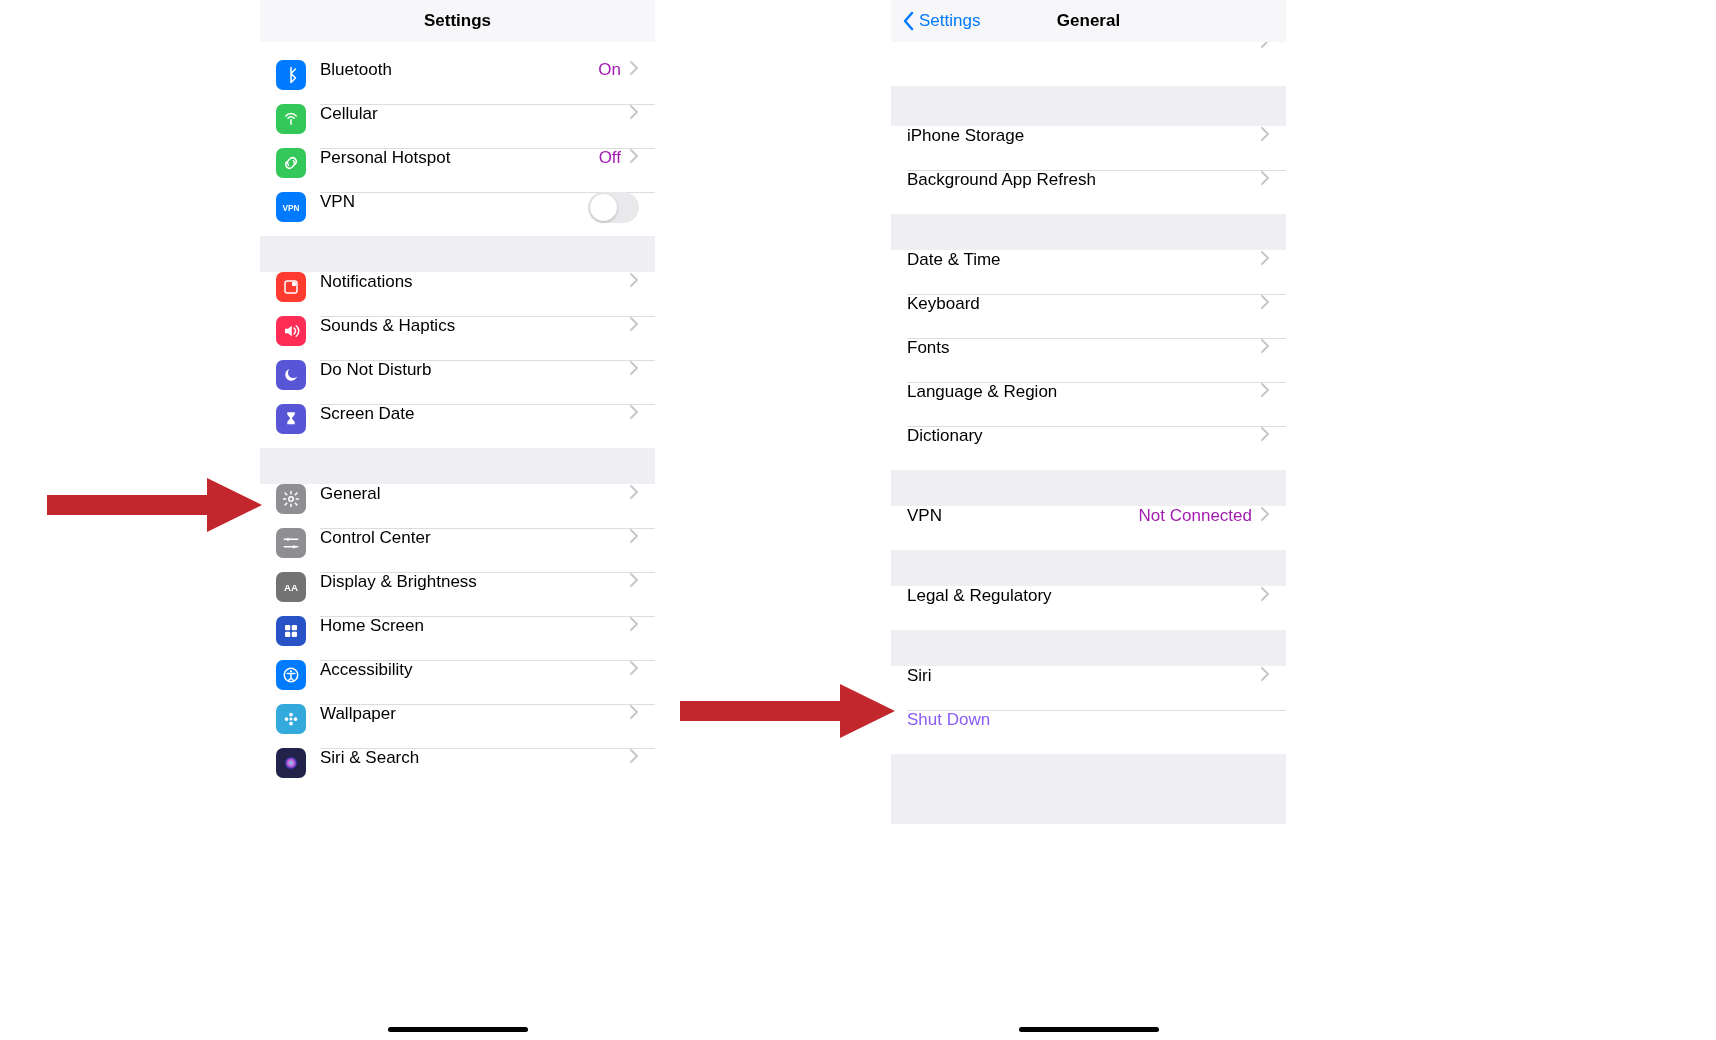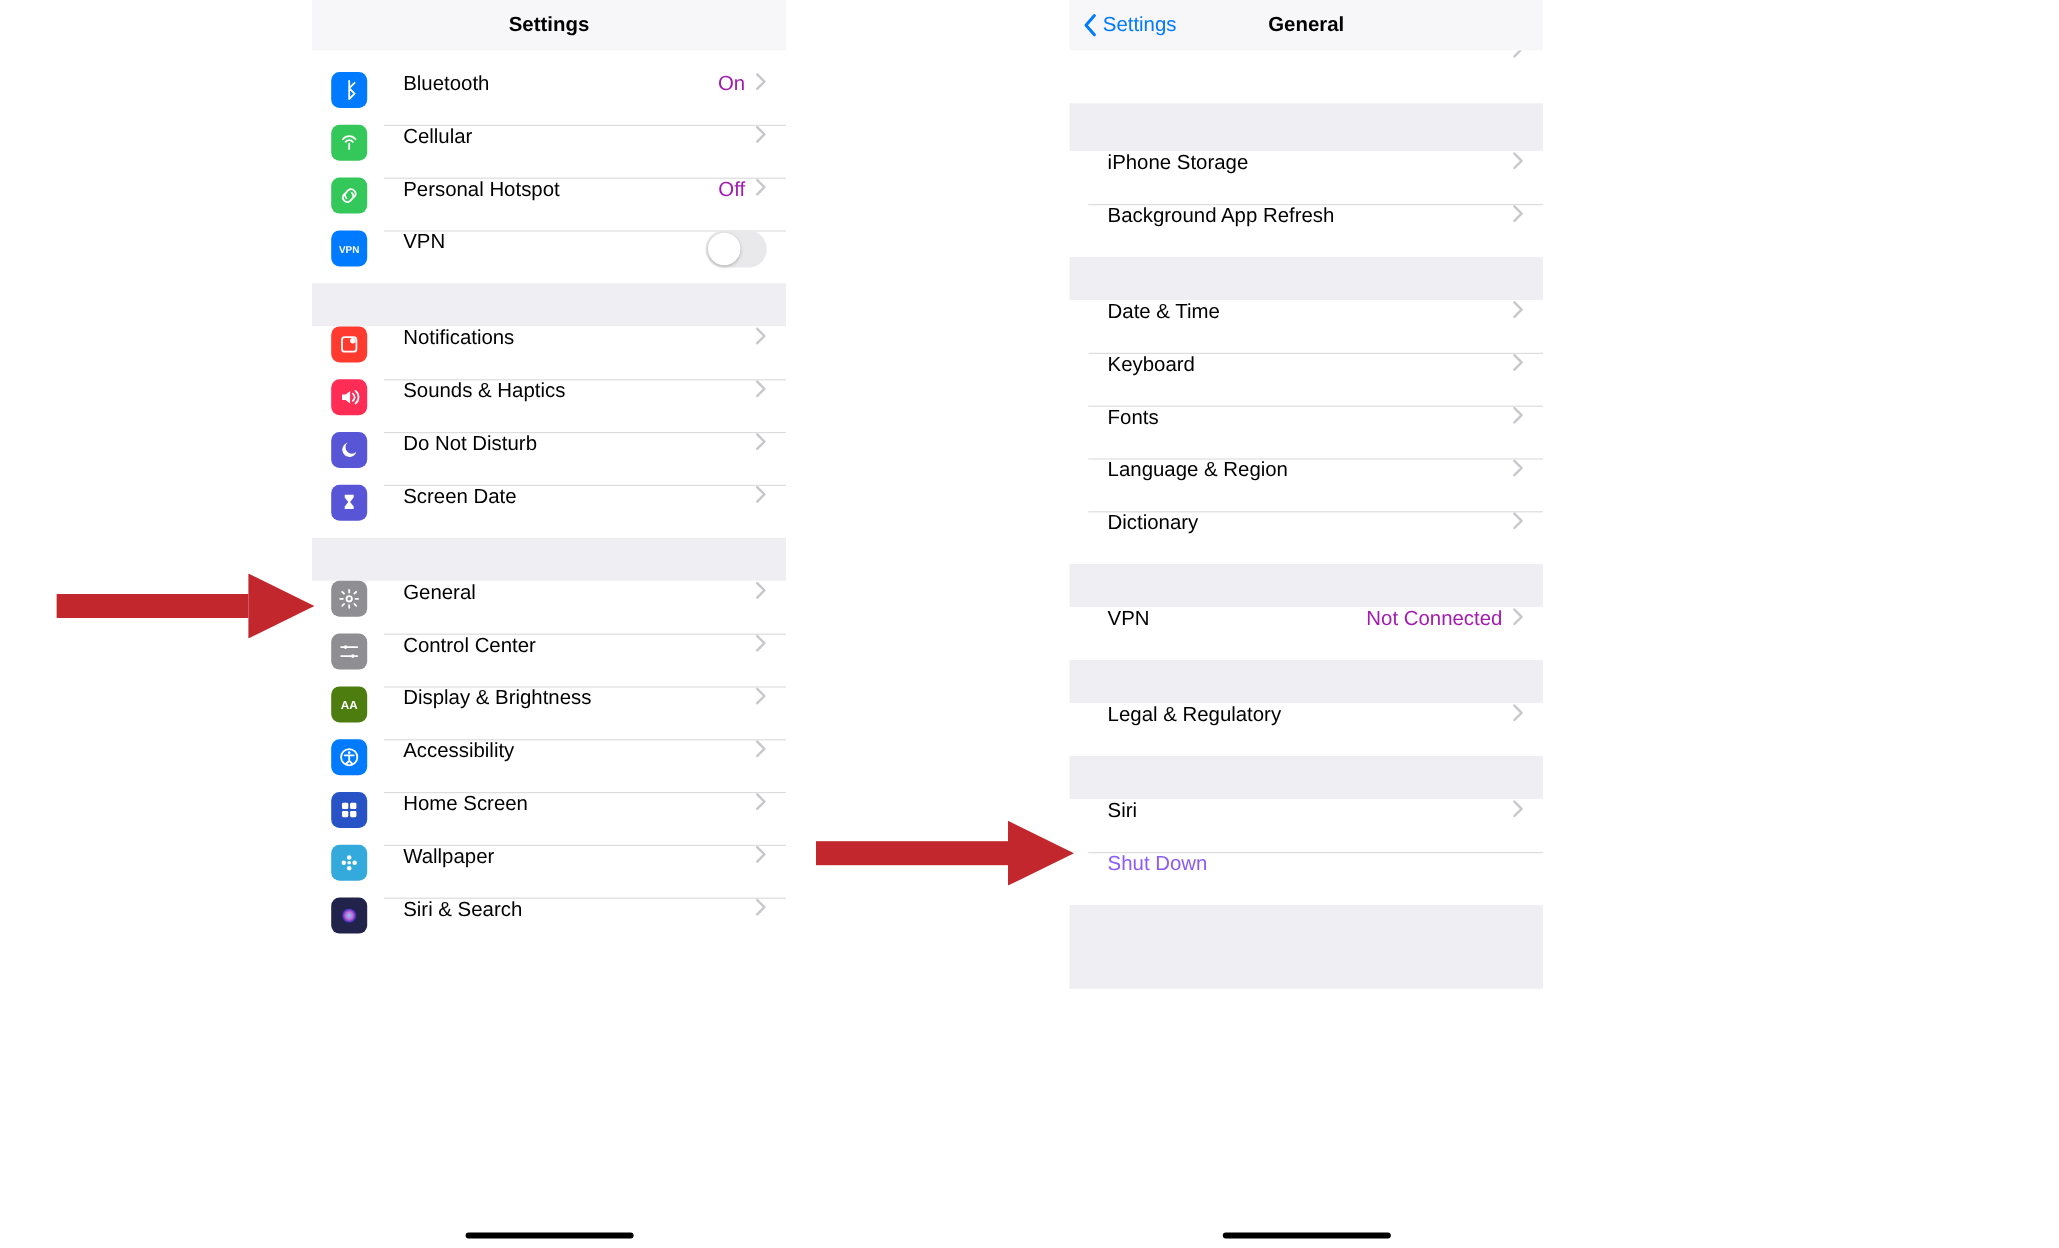--- a/index.html
+++ b/index.html
@@ -78,21 +78,21 @@
   .row .icon {
     width: 30px; height: 30px;
     border-radius: 7px;
     margin-right: 14px;
     display: flex; align-items: center; justify-content: center;
     color: #fff;
     font-size: 15px;
     font-weight: 600;
     flex-shrink: 0;
   }
-  .row .label { flex: 1; margin-left: 16px; }
+  .row .label { flex: 1; }
   .row .value {
     color: #a21caf;
     font-size: 17px;
     margin-right: 8px;
   }
   .row .chev {
     color: #c7c7cc;
     width: 10px; height: 16px;
     flex-shrink: 0;
   }
@@ -305,55 +305,55 @@
                 <circle cx="16" cy="17" r="2" fill="#fff"></circle>
               </svg>
             </div>
             <span class="label">Control Center</span>
             <svg class="chev" viewBox="0 0 10 16">
               <path d="M2 2 L8 8 L2 14" stroke="#c7c7cc" stroke-width="2" fill="none" stroke-linecap="round" stroke-linejoin="round"></path>
             </svg>
           </div>
           <div class="row">
             <div class="sep indent-icon"></div>
-            <div class="icon" style="background:#4d7c0f">
+            <div class="icon" style="background:#737373">
               <svg viewBox="0 0 24 24" width="30" height="30">
                 <text x="12" y="17" text-anchor="middle" font-size="13" font-weight="600" fill="#fff" font-family="inherit">AA</text>
               </svg>
             </div>
             <span class="label">Display &amp; Brightness</span>
-            <svg class="chev" viewBox="0 0 10 16">
-              <path d="M2 2 L8 8 L2 14" stroke="#c7c7cc" stroke-width="2" fill="none" stroke-linecap="round" stroke-linejoin="round"></path>
-            </svg>
-          </div>
-          <div class="row">
-            <div class="sep indent-icon"></div>
-            <div class="icon" style="background:#007aff">
-              <svg viewBox="0 0 24 24">
-                <circle cx="12" cy="12" r="9" fill="none" stroke="#fff" stroke-width="2"></circle>
-                <circle cx="12" cy="7" r="1.5" fill="#fff"></circle>
-                <path d="M7 10h10M12 10v6M9 19l3-3 3 3" fill="none" stroke="#fff" stroke-width="2" stroke-linecap="round"></path>
-              </svg>
-            </div>
-            <span class="label">Accessibility</span>
             <svg class="chev" viewBox="0 0 10 16">
               <path d="M2 2 L8 8 L2 14" stroke="#c7c7cc" stroke-width="2" fill="none" stroke-linecap="round" stroke-linejoin="round"></path>
             </svg>
           </div>
           <div class="row">
             <div class="sep indent-icon"></div>
             <div class="icon" style="background:#2853c6">
               <svg viewBox="0 0 24 24">
                 <rect x="4" y="4" width="7" height="7" rx="1.5" fill="#fff"></rect>
                 <rect x="13" y="4" width="7" height="7" rx="1.5" fill="#fff"></rect>
                 <rect x="4" y="13" width="7" height="7" rx="1.5" fill="#fff"></rect>
                 <rect x="13" y="13" width="7" height="7" rx="1.5" fill="#fff"></rect>
               </svg>
             </div>
             <span class="label">Home Screen</span>
+            <svg class="chev" viewBox="0 0 10 16">
+              <path d="M2 2 L8 8 L2 14" stroke="#c7c7cc" stroke-width="2" fill="none" stroke-linecap="round" stroke-linejoin="round"></path>
+            </svg>
+          </div>
+          <div class="row">
+            <div class="sep indent-icon"></div>
+            <div class="icon" style="background:#007aff">
+              <svg viewBox="0 0 24 24">
+                <circle cx="12" cy="12" r="9" fill="none" stroke="#fff" stroke-width="2"></circle>
+                <circle cx="12" cy="7" r="1.5" fill="#fff"></circle>
+                <path d="M7 10h10M12 10v6M9 19l3-3 3 3" fill="none" stroke="#fff" stroke-width="2" stroke-linecap="round"></path>
+              </svg>
+            </div>
+            <span class="label">Accessibility</span>
             <svg class="chev" viewBox="0 0 10 16">
               <path d="M2 2 L8 8 L2 14" stroke="#c7c7cc" stroke-width="2" fill="none" stroke-linecap="round" stroke-linejoin="round"></path>
             </svg>
           </div>
           <div class="row">
             <div class="sep indent-icon"></div>
             <div class="icon" style="background:#34aadc">
               <svg viewBox="0 0 24 24">
                 <circle cx="12" cy="12" r="2" fill="#fff"></circle>
                 <circle cx="12" cy="6" r="2.5" fill="#fff"></circle>

